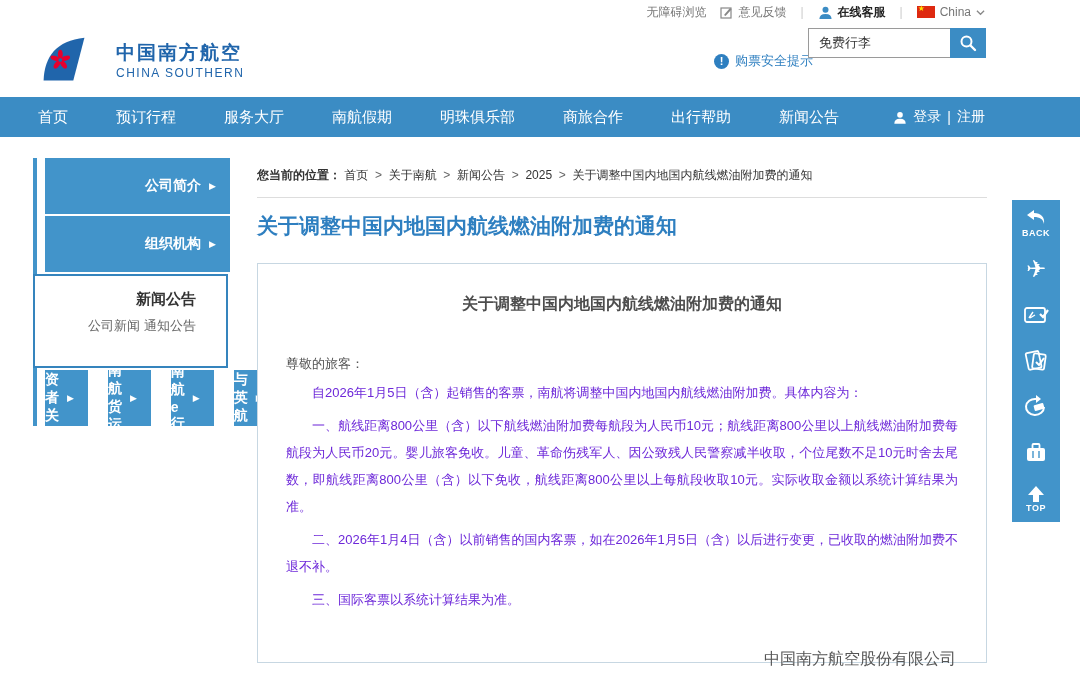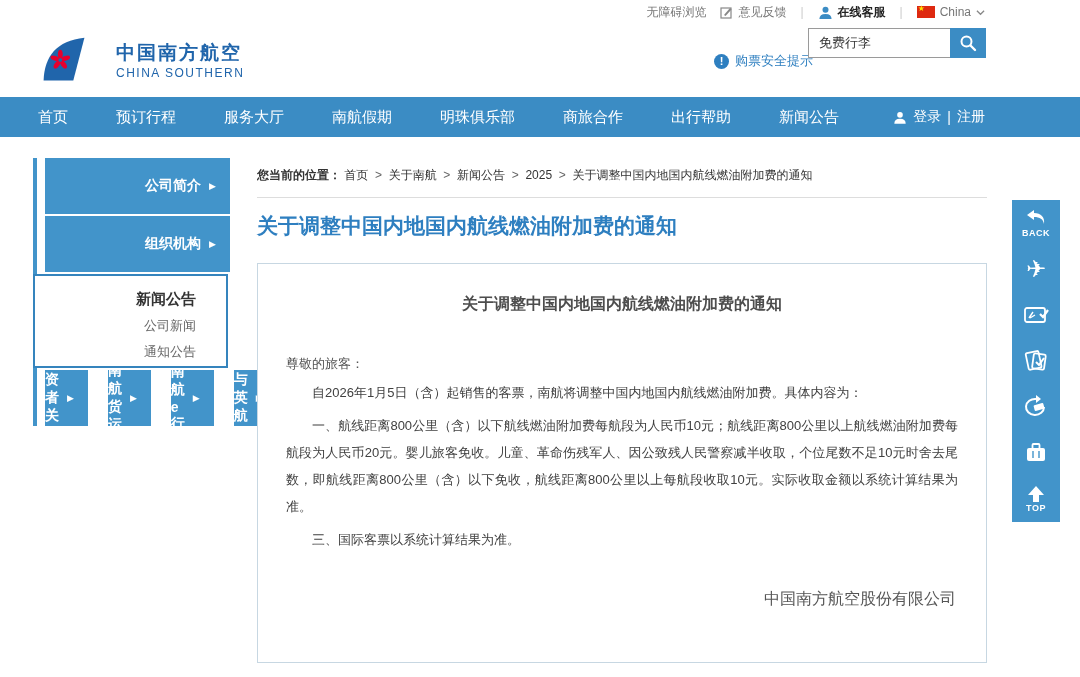--- a/index.html
+++ b/index.html
@@ -63,21 +63,21 @@
   .breadcrumb .bc-prefix { color:#333; font-weight:bold; }
   .bc-items { display:inline; }
   .bc-item { cursor:pointer; }
   .bc-item:not(:last-child)::after { content:"\00a0\00a0>\00a0\00a0"; color:#666; cursor:default; }
   .page-title { position:absolute; left:257px; top:212px; font-size:21px; font-weight:bold; color:#2e7fc0; }
 
   .notice-box { position:absolute; left:257px; top:263px; width:730px; height:400px;
                 border:1px solid #c7d7e2; background:#fff; padding:24px 28px; }
   .notice-title { text-align:center; font-size:16px; font-weight:bold; color:#4d4d4d; margin-top:6px; }
   .salutation { font-size:13px; color:#555; margin-top:40px; }
-  .notice-para { font-size:13px; color:#404040; line-height:27px; text-indent:2em; margin-top:6px; text-align:justify; }
+  .notice-para { font-size:13px; color:#6d28d9; line-height:27px; text-indent:2em; margin-top:6px; text-align:justify; }
   .sig { text-align:right; font-size:16px; color:#555; margin-top:36px; padding-right:2px; }
 
   
   .toolbar { position:absolute; left:1012px; top:200px; width:48px; display:flex;
              flex-direction:column; gap:0; }
   .tool-btn { width:48px; height:46px; background:#4294ca; color:#fff; display:flex;
               flex-direction:column; align-items:center; justify-content:center; cursor:pointer; gap:1px; }
   .tool-btn .tb-label { font-size:9px; font-weight:bold; letter-spacing:0.5px; }
   .tool-btn .plane-glyph { font-size:24px; line-height:24px; }
 </style>
@@ -180,21 +180,21 @@
           <span>公司简介</span>
           <span class="arrow">▶</span>
         </div>
           <div class="side-item">
           <span>组织机构</span>
           <span class="arrow">▶</span>
         </div>
         </div>
       <div class="active-box">
         <span class="act-label">新闻公告</span>
-        <div style="display:flex;flex-direction:column;align-items:flex-end;gap:4px;">
+        <div style="display:flex;flex-direction:row;align-items:flex-end;gap:4px;">
             <span class="active-sub">公司新闻</span>
             <span class="active-sub">通知公告</span>
           </div>
       </div>
       <div style="display:flex;flex-direction:row;gap:20px;">
           <div class="side-item">
           <span>投资者关系</span>
           <span class="arrow">▶</span>
         </div>
           <div class="side-item">
@@ -223,20 +223,21 @@
   </div>
 
   <div class="page-title">关于调整中国内地国内航线燃油附加费的通知</div>
 
   <div class="notice-box">
     <div class="notice-title">关于调整中国内地国内航线燃油附加费的通知</div>
     <div class="salutation">尊敬的旅客：</div>
     <div>
         <p class="notice-para">自2026年1月5日（含）起销售的客票，南航将调整中国内地国内航线燃油附加费。具体内容为：</p>
         <p class="notice-para">一、航线距离800公里（含）以下航线燃油附加费每航段为人民币10元；航线距离800公里以上航线燃油附加费每航段为人民币20元。婴儿旅客免收。儿童、革命伤残军人、因公致残人民警察减半收取，个位尾数不足10元时舍去尾数，即航线距离800公里（含）以下免收，航线距离800公里以上每航段收取10元。实际收取金额以系统计算结果为准。</p>
+        <p class="notice-para">二、2026年1月4日（含）以前销售的国内客票，如在2026年1月5日（含）以后进行变更，已收取的燃油附加费不退不补。</p>
         <p class="notice-para">三、国际客票以系统计算结果为准。</p>
       </div>
     <div class="sig">中国南方航空股份有限公司</div>
 
   </div>
 
   <div class="toolbar">
     <div class="tool-btn">
       <svg width="24" height="18" viewBox="0 0 24 18">
         <path d="M10 1 L3 6 L10 11 L10 8 C16 8 19 10 20 15 C21 8 17 4 10 4 Z" fill="#fff"></path>

